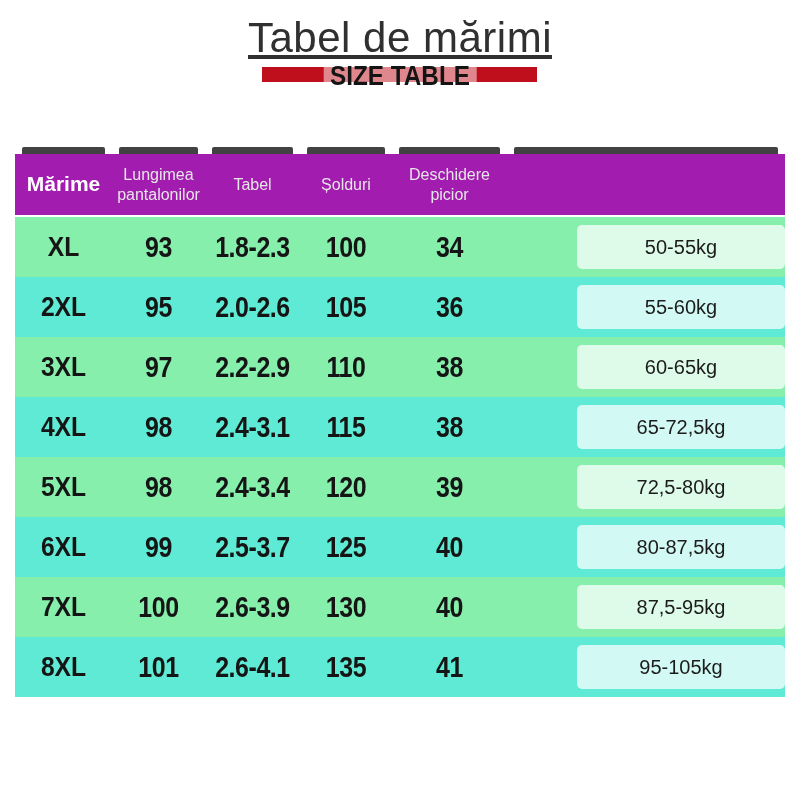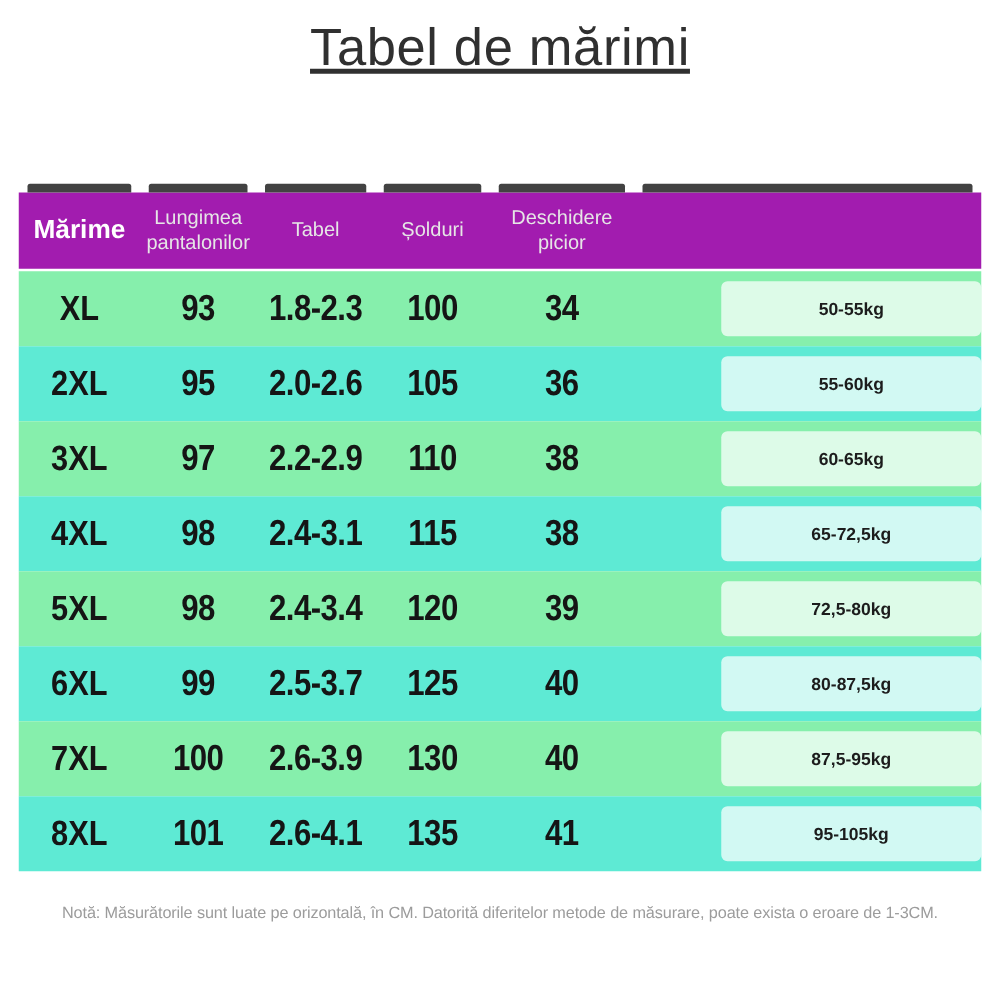--- a/index.html
+++ b/index.html
@@ -64,37 +64,40 @@
     transform: scaleX(0.88); transform-origin: center;
   }
   .c-num {
     font-size: 29px; font-weight: 700; letter-spacing: -0.5px;
     transform: scaleX(0.86); transform-origin: center;
   }
   .c-weight { padding-left: 70px; }
   .pill {
     display: block; height: 44px; line-height: 44px;
     border-radius: 5px; background: rgba(255,255,255,0.72);
-    font-size: 14px; font-weight: 700; color: #1c1c1c;
+    font-size: 20px; font-weight: 400; color: #1c1c1c;
   }
 
   
   .note {
     position: absolute; top: 722px; left: 0; width: 800px;
     margin: 0; text-align: center;
     font-size: 13px; color: #9c9c9c; letter-spacing: -0.1px;
   }
 </style>
 </head>
 <body>
 
 <div class="canvas">
 
   <h1 class="title">Tabel de mărimi</h1>
 
+  <div class="banner">
+    <span class="banner-text">SIZE TABLE</span>
+  </div>
 
   <div class="size-table">
 
     <div class="tabs grid-row">
       <div class="tab"></div>
       <div class="tab"></div>
       <div class="tab"></div>
       <div class="tab"></div>
       <div class="tab"></div>
       <div class="tab"></div>
@@ -186,15 +189,14 @@
           <div class="cell c-num">135</div>
           <div class="cell c-num">41</div>
           <div class="cell c-weight">
             <span class="pill">95-105kg</span>
           </div>
         </div>
       </div>
 
   </div>
 
-  <p class="note">Notă: Măsurătorile sunt luate pe orizontală, în CM. Datorită diferitelor metode de măsurare, poate exista o eroare de 1-3CM.</p>
 
 </div>
 
 </body></html>

